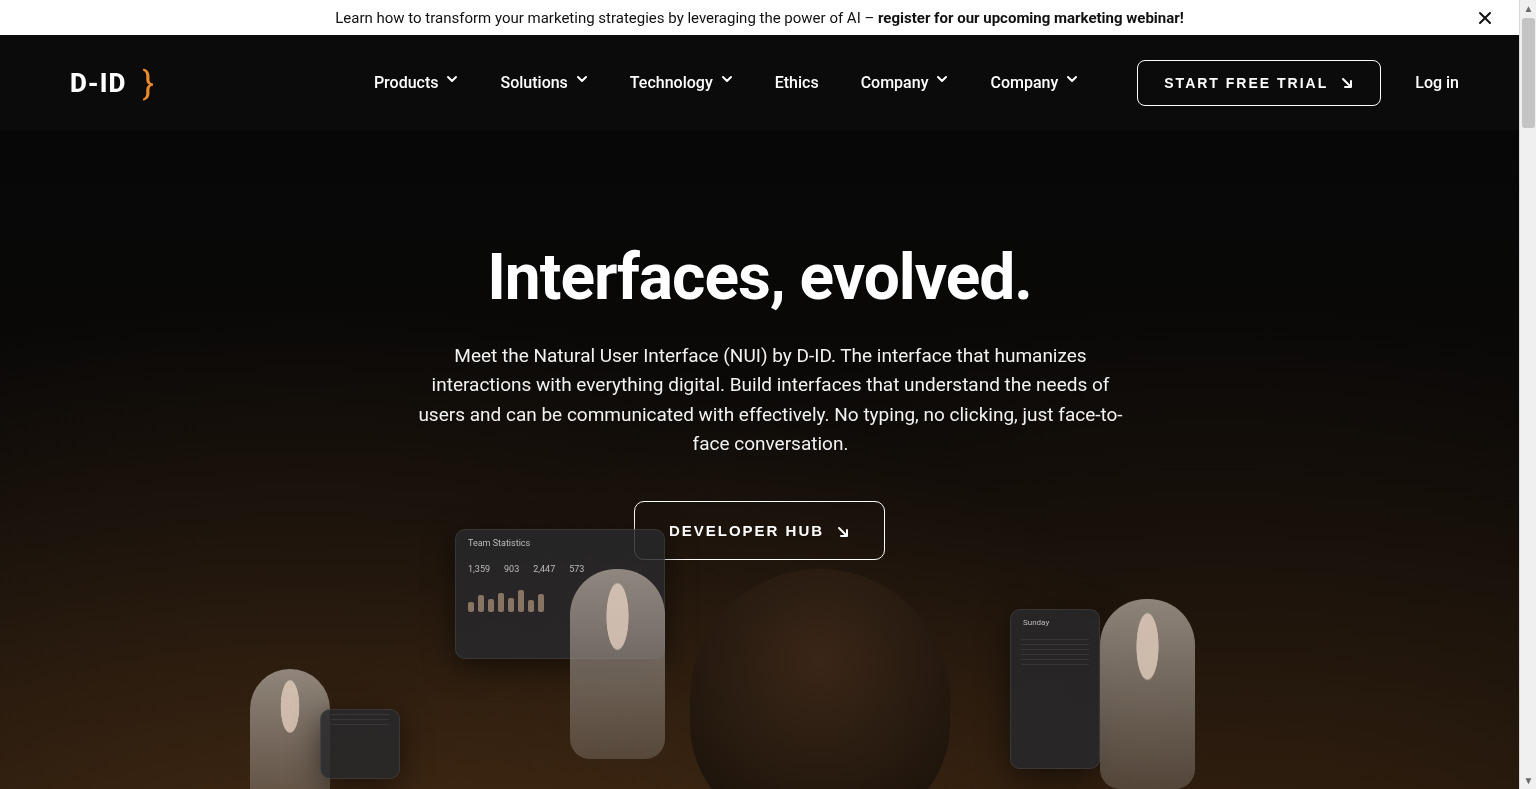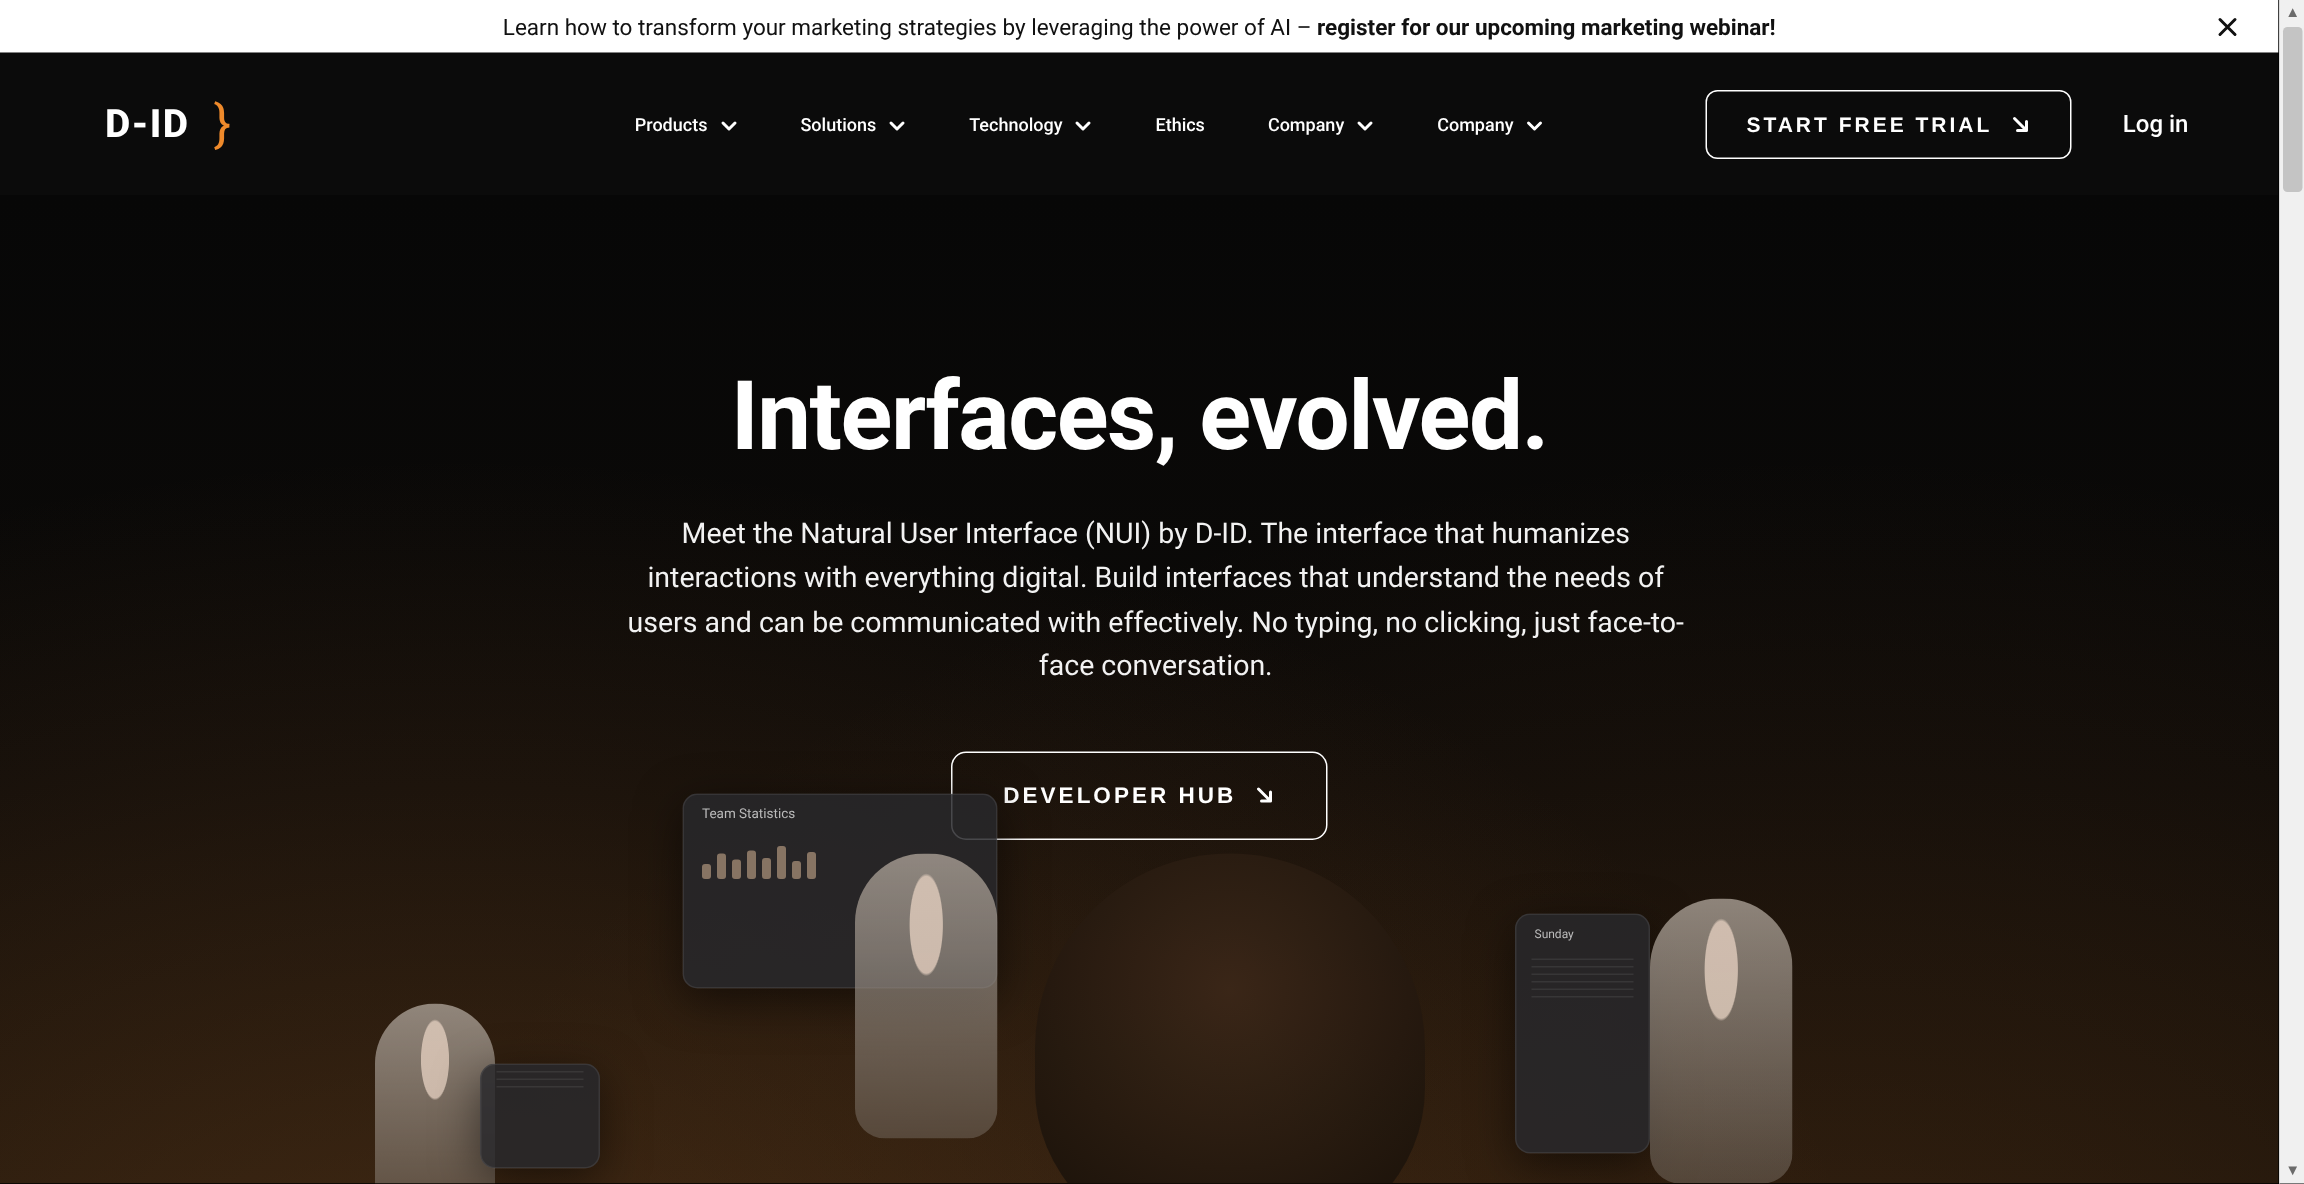--- a/index.html
+++ b/index.html
@@ -62,23 +62,23 @@
   .navlinks {
     display: flex;
     align-items: center;
     gap: 42px;
     margin-left: auto;
     margin-right: auto;
     padding-left: 120px;
   }
   .navitem {
     display: flex;
-    align-items: flex-end;
+    align-items: flex-start;
     gap: 8px;
-    font-size: 12px;
+    font-size: 16px;
     font-weight: 500;
     cursor: pointer;
     white-space: nowrap;
   }
   .chevron {
     display: inline-flex;
   }
   .right-actions {
     display: flex;
     align-items: center;
@@ -156,21 +156,21 @@
   .btn-outline {
     background: transparent;
     color: #fff;
     border: 1px solid #fff;
     border-radius: 10px;
     padding: 20px 34px;
     font-size: 15px;
     font-weight: 700;
     letter-spacing: 2px;
     display: flex;
-    align-items: center;
+    align-items: flex-end;
     gap: 12px;
     cursor: pointer;
   }
 
   
   .illus {
     position: absolute;
     bottom: 0;
     left: 0;
     right: 0;
@@ -344,20 +344,26 @@
     <div class="person" style="left:250px; bottom:-30px; width:80px; height:150px;"></div>
     <div class="panel" style="left:320px; bottom:10px; width:80px; height:70px;">
       <div class="line"></div>
         <div class="line"></div>
         <div class="line"></div>
     </div>
 
     <div class="panel" style="left:455px; bottom:130px; width:210px; height:130px;">
       <div class="row">
           <span>Team Statistics</span>
+        </div>
+      <div class="row">
+          <span>1,359</span>
+          <span>903</span>
+          <span>2,447</span>
+          <span>573</span>
         </div>
       <div class="bars">
         <span style="height:40%"></span>
           <span style="height:70%"></span>
           <span style="height:55%"></span>
         <span style="height:80%"></span>
           <span style="height:60%"></span>
           <span style="height:90%"></span>
         <span style="height:50%"></span>
           <span style="height:75%"></span>

